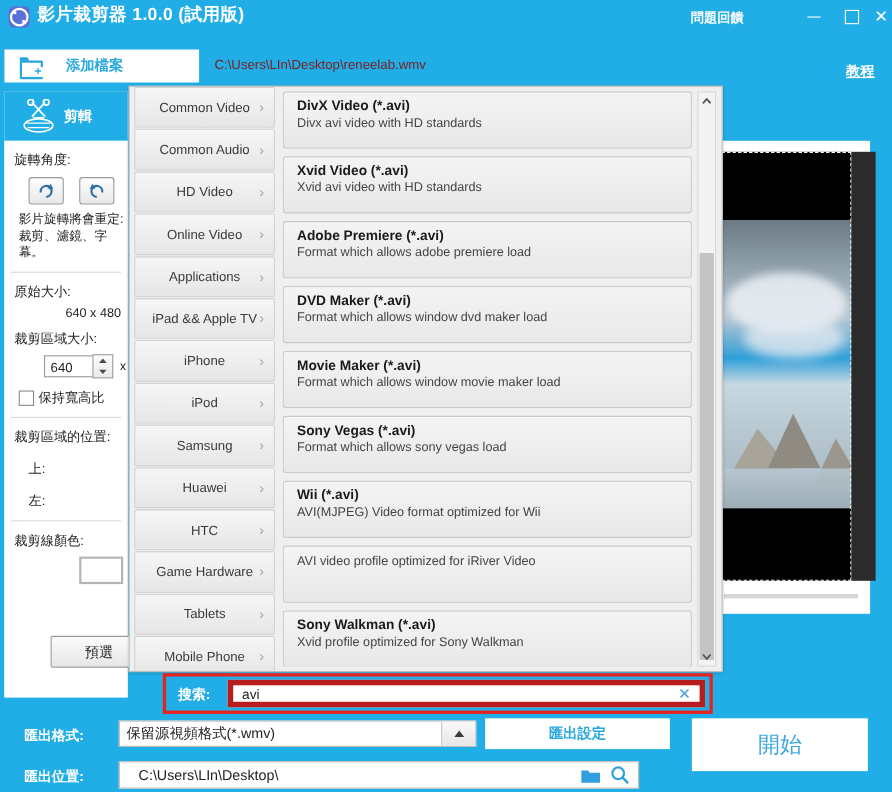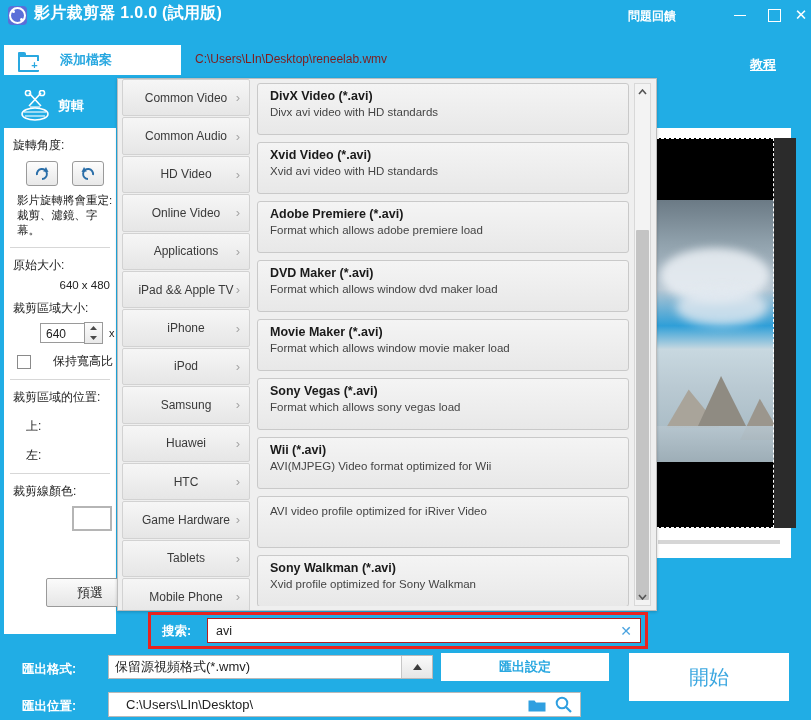--- a/index.html
+++ b/index.html
@@ -37,21 +37,21 @@
      display:flex;align-items:center;cursor:pointer;}
   .addfile-btn .ficon{margin-left:14px;width:20px;height:17px;position:relative;}
   .addfile-btn .ficon .fbody{position:absolute;left:0;top:3px;width:17px;height:13px;
      border:2px solid #29a8e0;border-radius:1px;}
   .addfile-btn .ficon .ftab{position:absolute;left:0;top:0px;width:8px;height:4px;
      background:#29a8e0;border-radius:1px 2px 0 0;}
   .addfile-btn .ficon .fplus{position:absolute;right:-1px;bottom:-1px;width:9px;height:9px;
      background:#fff;color:#29a8e0;font-size:11px;line-height:8px;font-weight:bold;text-align:center;}
   .addfile-label{margin-left:22px;color:#29a8e0;font-size:13px;font-weight:bold;}
   .filepath{position:absolute;left:195px;top:52px;color:#7f1d1d;font-size:12px;white-space:nowrap;}
-  .tutorial{position:absolute;left:750px;top:56px;color:#fff;font-size:13px;font-weight:bold;
+  .tutorial{position:absolute;left:769px;top:56px;color:#fff;font-size:13px;font-weight:bold;
      text-decoration:underline;cursor:pointer;}
 
   
   .side{position:absolute;left:4px;top:83px;width:112px;height:551px;background:#fff;}
   .side-tab{position:absolute;left:4px;top:83px;width:112px;height:45px;background:#21ade5;
      display:flex;align-items:center;cursor:pointer;}
   .scissors{margin-left:14px;width:34px;height:32px;position:relative;}
   .scissors svg{position:absolute;left:0;top:0;}
   .side-tab-label{margin-left:6px;color:#fff;font-size:13px;font-weight:bold;}
   .side-body{position:absolute;left:4px;top:128px;width:112px;height:506px;background:#fff;
@@ -66,21 +66,21 @@
   .s-sep{height:1px;background:#d7d7d7;margin:9px 6px 0 6px;}
   .s-val{font-size:11.5px;color:#222;text-align:right;margin:5px 6px 0 0;white-space:nowrap;}
   .spin-row{display:flex;align-items:center;margin:5px 0 0 36px;}
   .spin-box{width:44px;height:20px;border:1px solid #9a9a9a;border-right:none;background:#fff;
      font-size:12px;color:#222;padding-left:5px;line-height:20px;box-sizing:border-box;}
   .spin-btns{width:17px;height:20px;border:1px solid #9a9a9a;background:linear-gradient(#fdfdfd,#e9e9e9);
      display:flex;flex-direction:column;align-items:center;justify-content:space-around;cursor:pointer;}
   .spin-x{font-size:11px;color:#222;margin-left:6px;}
   .chk-row{display:flex;align-items:center;margin:9px 0 0 13px;}
   .chk{width:12px;height:12px;border:1px solid #8a8a8a;background:#fff;}
-  .chk-label{font-size:12px;color:#222;margin-left:22px;white-space:nowrap;}
+  .chk-label{font-size:12px;color:#222;margin-left:4px;white-space:nowrap;}
   .pos-row{font-size:12px;color:#222;margin:12px 0 0 22px;}
   .color-box{width:36px;height:21px;border:2px solid #b5b5b5;background:#fff;
      margin:6px 6px 0 auto;margin-right:4px;}
   .preset-btn{position:absolute;left:46px;top:578px;width:86px;height:27px;
      border:1px solid #9a9a9a;border-radius:2px;background:linear-gradient(#fbfbfb,#e6e6e6);
      font-size:13px;color:#222;display:flex;align-items:center;justify-content:center;
      cursor:pointer;overflow:hidden;white-space:nowrap;}
 
   
   .preview-wrap{position:absolute;left:648px;top:128px;width:143px;height:430px;background:#fff;}
@@ -128,21 +128,21 @@
   .sb-dn{bottom:0;}
   .sb-thumb{position:absolute;left:1px;top:146px;width:13px;height:370px;background:#c4c4c4;
      border-radius:1px;cursor:pointer;}
 
   
   .search-hl{position:absolute;left:148px;top:612px;width:500px;height:37px;
      border:3px solid #e8231f;box-sizing:border-box;background:#21ade5;}
   .search-label{position:absolute;left:162px;top:623px;color:#fff;font-size:12.5px;
      font-weight:bold;white-space:nowrap;}
   .search-field{position:absolute;left:207px;top:618px;width:434px;height:25px;background:#fff;
-     border:1px solid #b91c1c;box-sizing:border-box;display:flex;align-items:center;cursor:text;}
+     border:5px solid #b91c1c;box-sizing:border-box;display:flex;align-items:center;cursor:text;}
   .search-input{border:none;outline:none;background:transparent;font-size:12.5px;color:#222;
      margin-left:6px;width:390px;font-family:inherit;}
   .search-clear{position:absolute;right:8px;color:#4aa3e0;font-size:14px;cursor:pointer;}
 
   
   .b-label{position:absolute;color:#fff;font-size:12.5px;font-weight:bold;white-space:nowrap;}
   .lbl-fmt{left:22px;top:661px;}
   .lbl-loc{left:22px;top:698px;}
   .fmt-combo{position:absolute;left:108px;top:655px;width:325px;height:24px;background:#fff;
      border:1px solid #b9b9b9;box-sizing:border-box;display:flex;align-items:center;cursor:pointer;}

